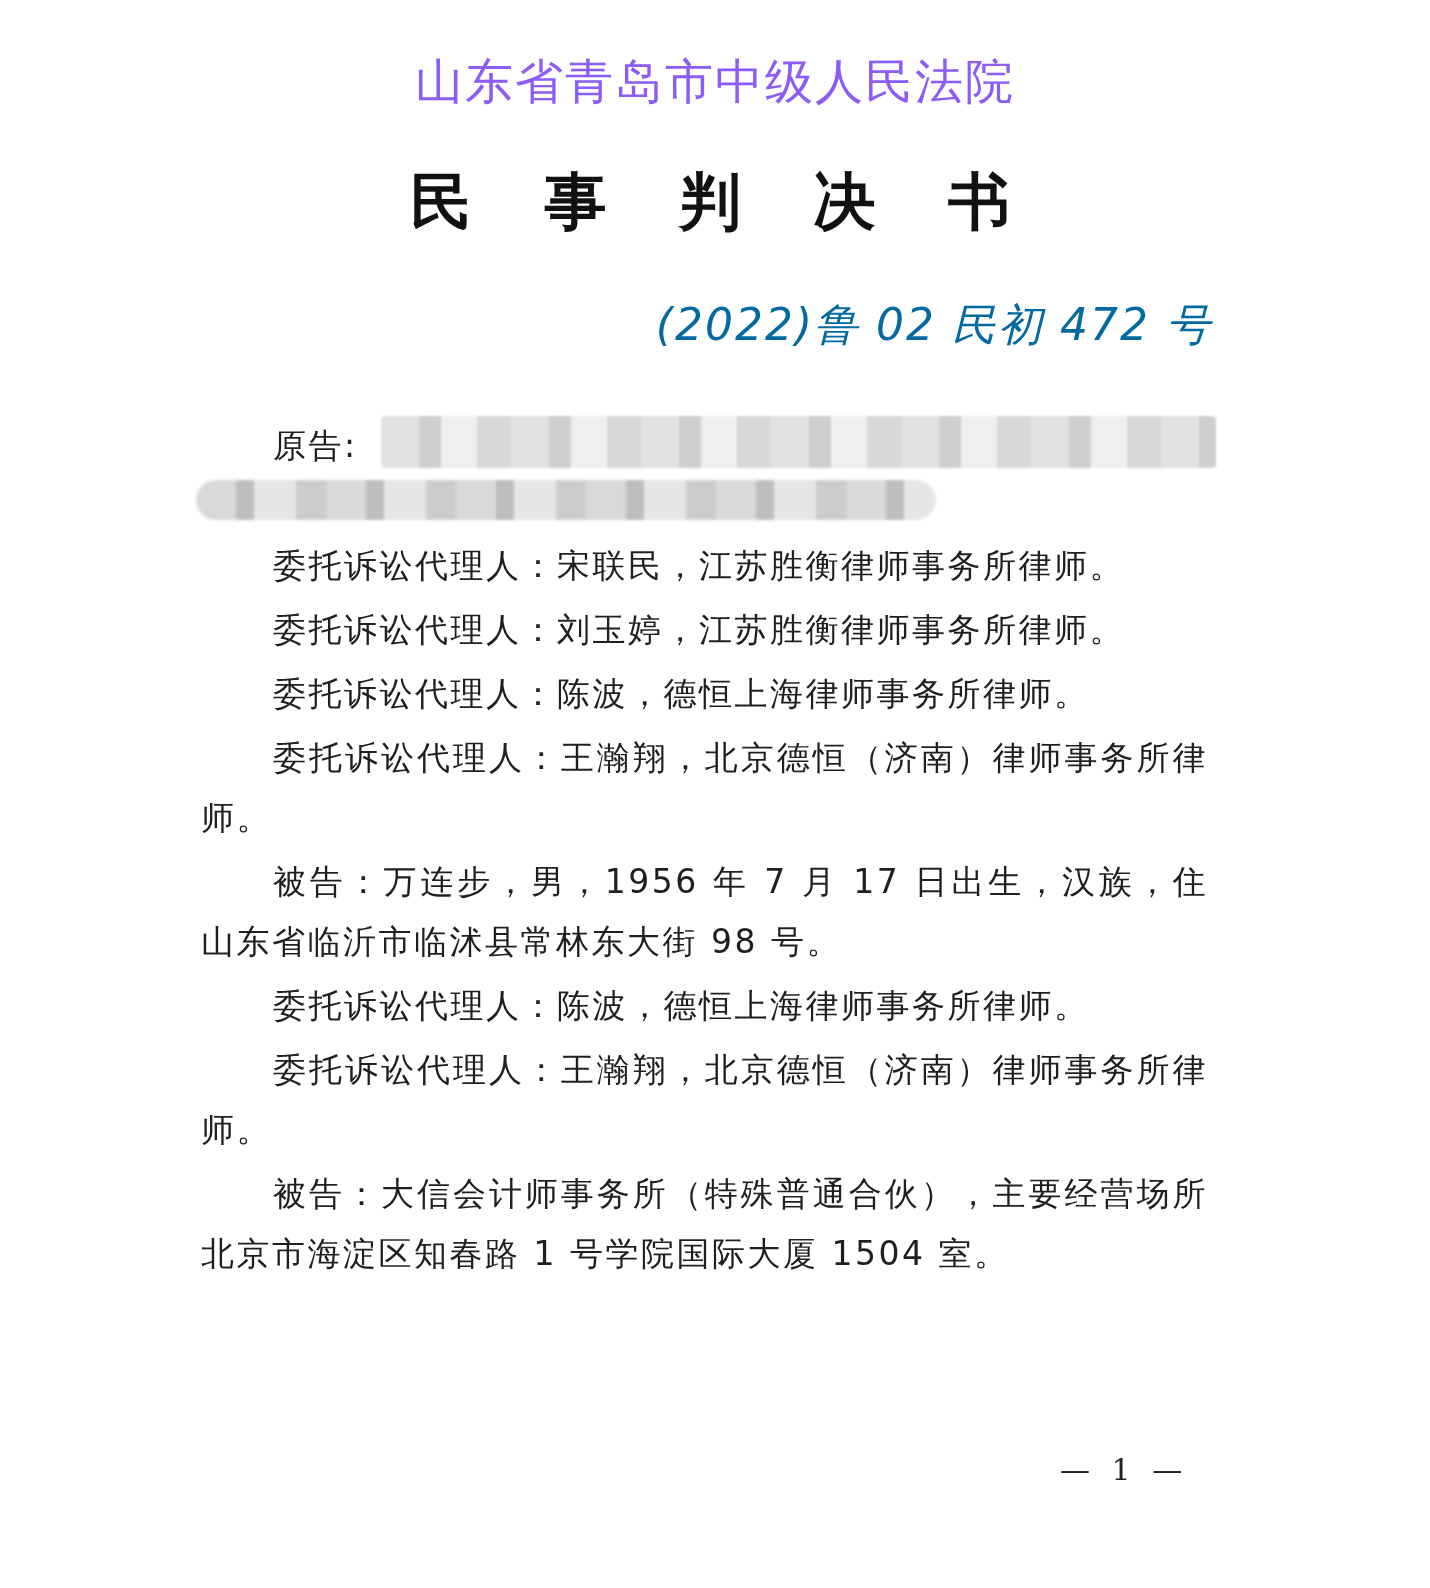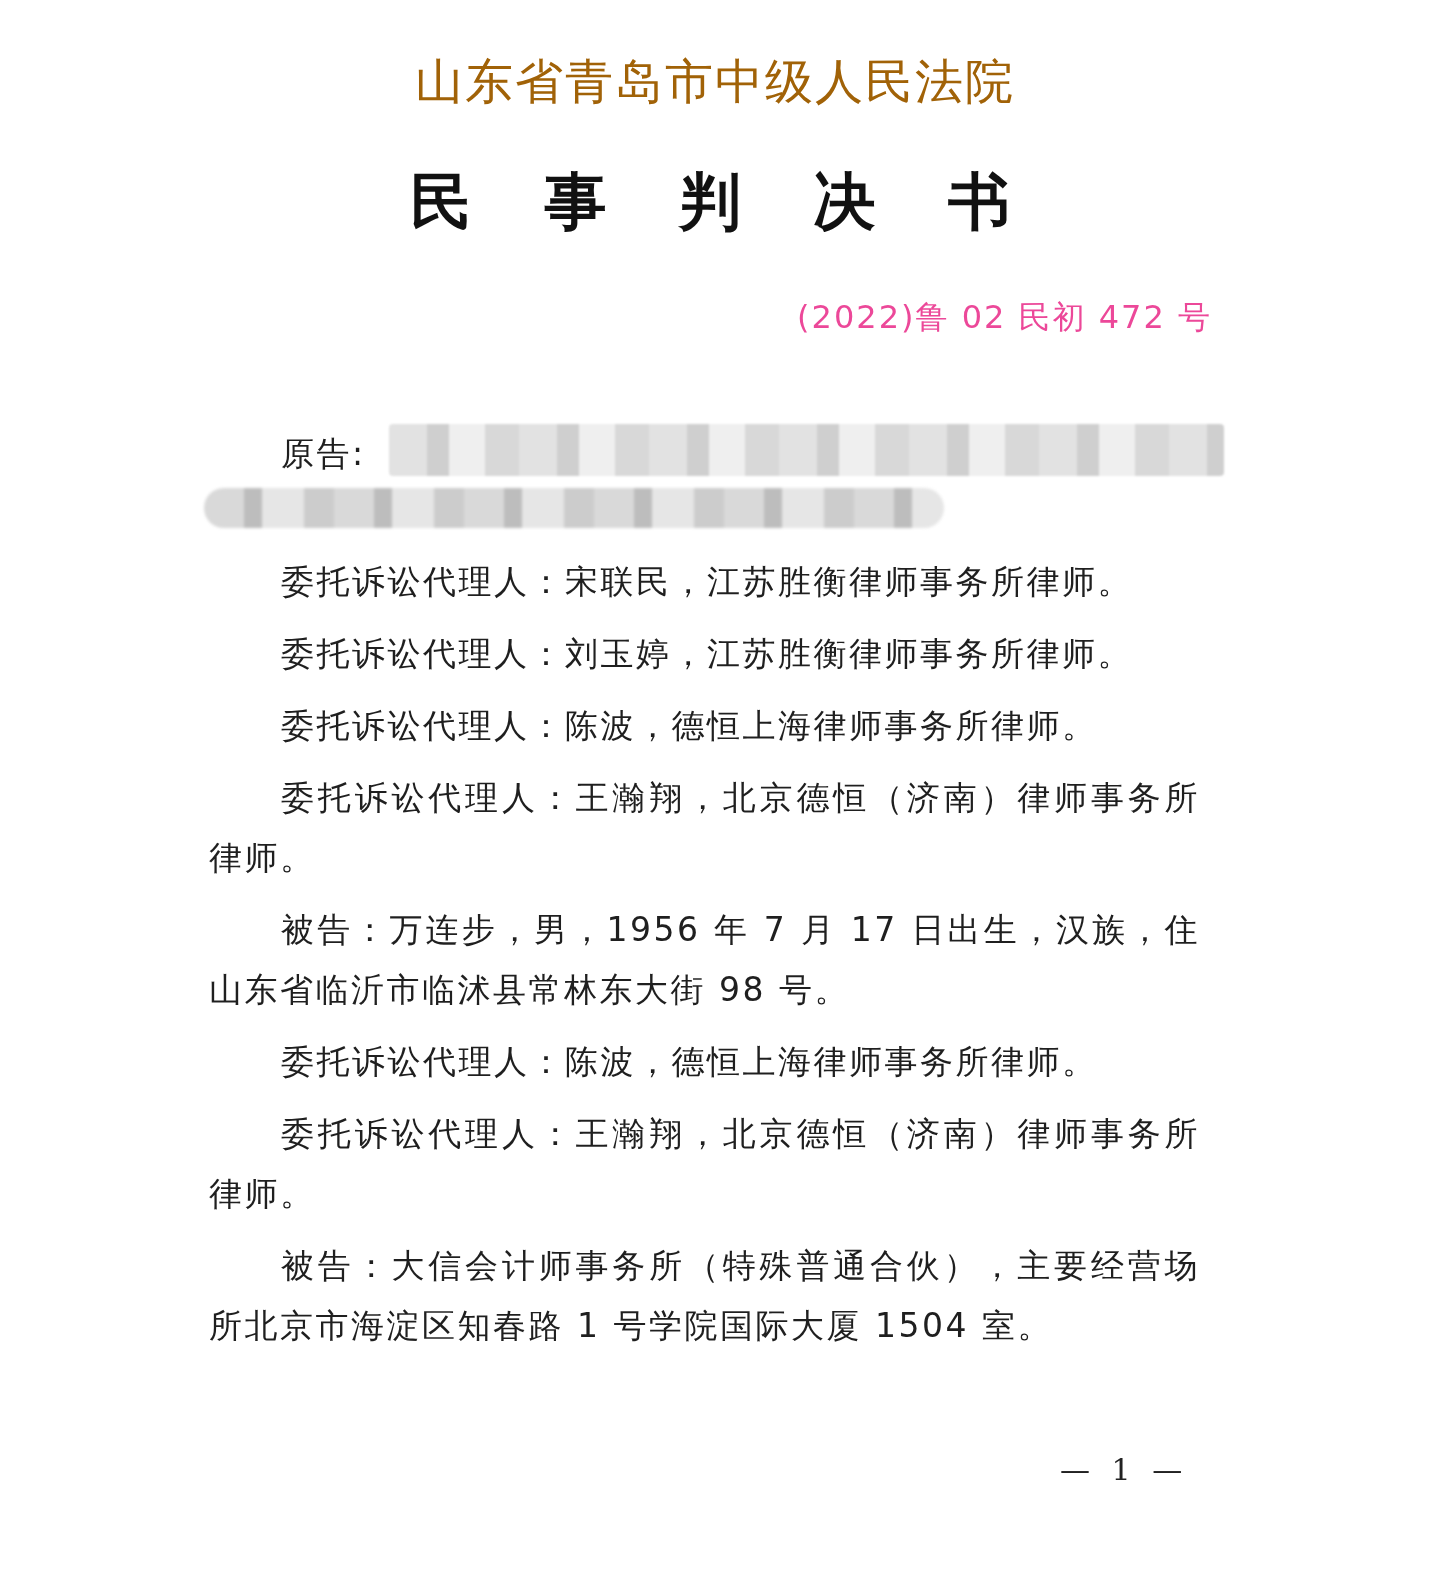--- a/index.html
+++ b/index.html
@@ -1,35 +1,35 @@
 <!DOCTYPE html>
 <html><head>
 <meta charset="utf-8">
 <style>
   html, body { margin: 0; padding: 0; background: #ffffff; }
   body { width: 1430px; height: 1588px; position: relative; overflow: hidden; color: #1a1a1a; }
   .court-name {
     position: absolute; left: 0; width: 1430px; top: 50px; text-align: center;
-    font-family: "DejaVu Sans", sans-serif; font-size: 48px; letter-spacing: 2px; color: #a16207;
+    font-family: "DejaVu Sans", sans-serif; font-size: 48px; letter-spacing: 2px; color: #8b5cf6;
   }
   .doc-title {
     position: absolute; left: 410px; top: 160px; width: 600px;
     display: flex; justify-content: space-between;
     font-family: "DejaVu Serif", serif; font-weight: bold; font-size: 62px; color: #111;
   }
   .case-number {
     position: absolute; right: 218px; top: 296px;
-    font-family: "DejaVu Sans", sans-serif; font-size: 32px; letter-spacing: 2px; color: #ec4899;
+    font-family: "DejaVu Sans", sans-serif; font-size: 44px; letter-spacing: 2px; color: #0369a1; font-style: italic;
   }
   .content {
     position: absolute; left: 197px; top: 412px; width: 1015px;
     font-family: "DejaVu Sans", sans-serif; font-size: 33px; line-height: 60px; color: #1f1f1f;
     letter-spacing: 2.5px;
   }
-  .para { margin: 12px; text-indent: 72px; text-align: justify; }
+  .para { margin: 4px; text-indent: 72px; text-align: justify; }
   .para.plaintiff { height: 116px; position: relative; }
   .redact-1 {
     position: absolute; left: 180px; top: 0px; width: 835px; height: 52px;
     background: repeating-linear-gradient(90deg, #e2e2e2 0 38px, #cfcfcf 38px 60px, #efefef 60px 96px, #d8d8d8 96px 130px);
     filter: blur(1px); border-radius: 4px;
   }
   .redact-2 {
     position: absolute; left: -5px; top: 64px; width: 740px; height: 40px;
     background: repeating-linear-gradient(90deg, #d9d9d9 0 40px, #bdbdbd 40px 58px, #e6e6e6 58px 100px, #cccccc 100px 130px);
     filter: blur(1.5px); border-radius: 20px;

